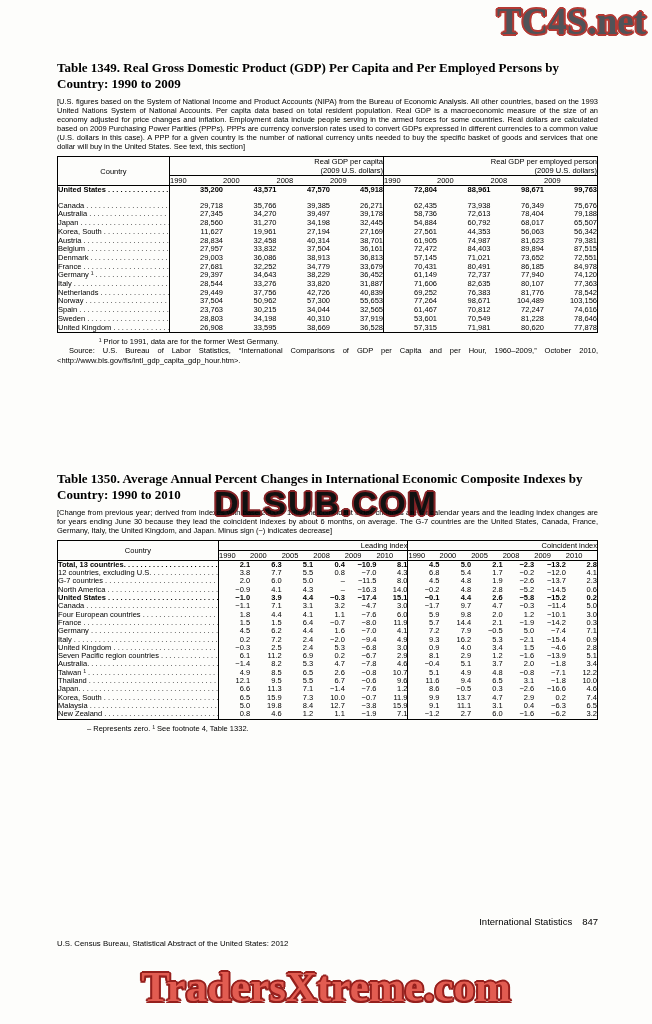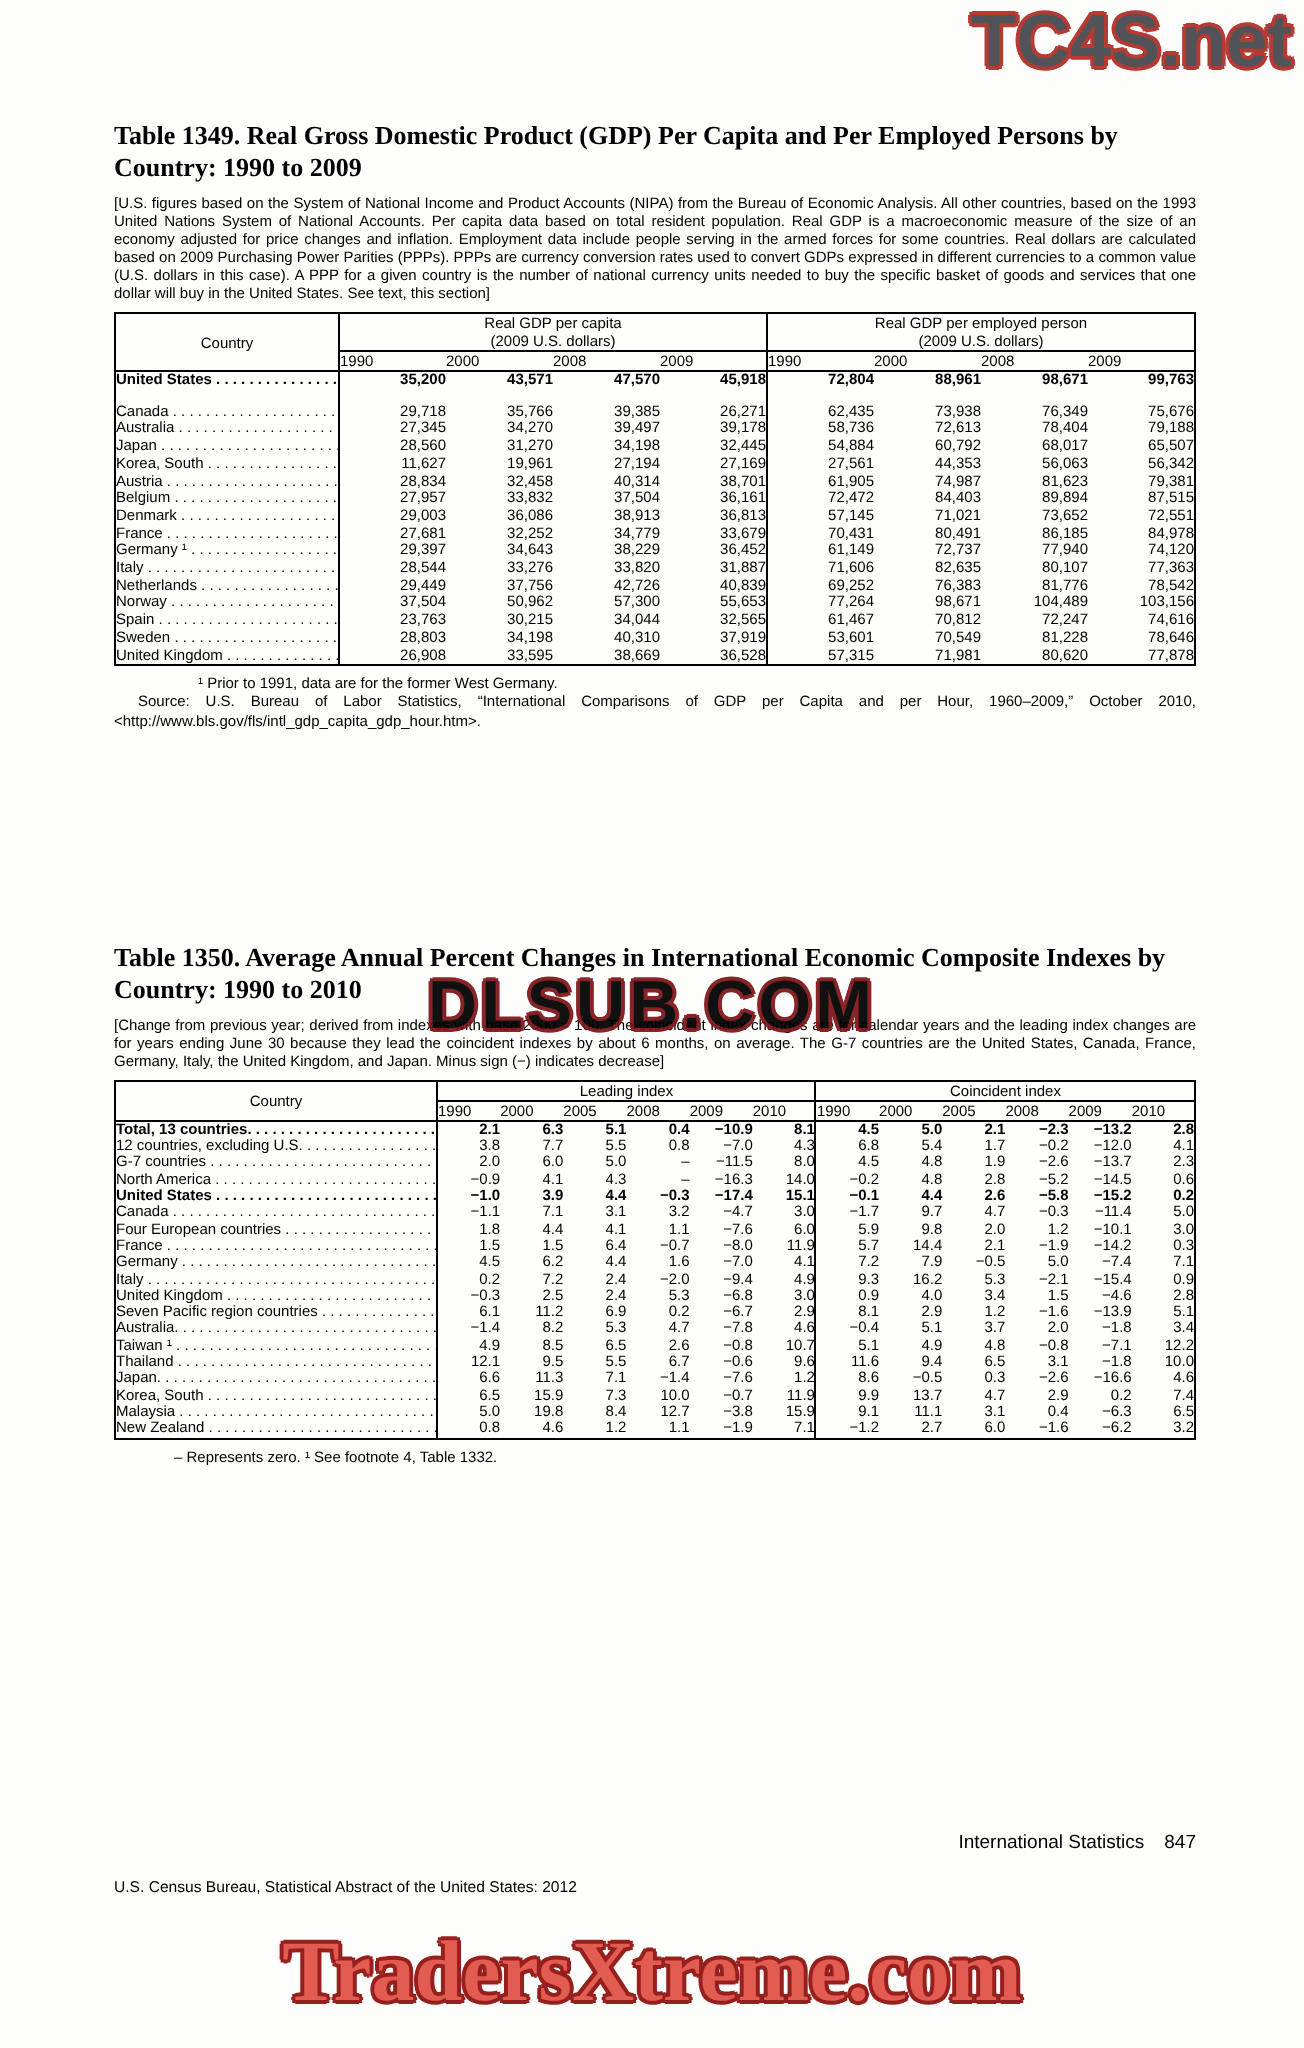--- a/index.html
+++ b/index.html
@@ -8,40 +8,40 @@
   .block1{padding-top:60px}
   .block2{margin-top:106px}
   .tbl-title{font-family:"Liberation Serif",serif;font-weight:700;font-size:13px;line-height:16px;margin:0}
   .tbl-note{margin:5px 0 0 0;font-size:7.5px;line-height:9px;text-align:justify}
   table.t{width:100%;border-collapse:collapse;table-layout:fixed;margin-top:5px;border:1px solid #000;font-size:7.5px}
   .t th{font-weight:400;padding:0}
   .t td{padding:0}
   .c-country1349{width:112px}
   .c-country1350{width:161px}
   .country-h{border-bottom:1px solid #000;vertical-align:middle}
-  .group-h{text-align:center;border-bottom:1px solid #000;border-left:1px solid #000;padding:2px 0;white-space:pre-line;line-height:9px}
+  .group-h{text-align:right;border-bottom:1px solid #000;border-left:1px solid #000;padding:2px 0;white-space:pre-line;line-height:9px}
   .year-h{text-align:left;border-bottom:1px solid #000;padding:2px 0 3px 0}
   th.group-start,td.group-start{border-left:1px solid #000}
   .t tbody td{line-height:8.7px;vertical-align:bottom}
   .t1350 tbody td{line-height:8.3px}
   .num{text-align:right;padding-right:5px}
   .country-cell{overflow:hidden;white-space:nowrap}
   .ind0{padding-left:2px}
   .ind1{padding-left:9px}
   .leader::after{content:" . . . . . . . . . . . . . . . . . . . . . . . . . . . . . . . . . . . . . . . . . . . . ."}
   tr.bold{font-weight:700}
   tr.spacer td{height:7px}
   .fn{margin:4px 0 0 0;font-size:7.5px;line-height:9.2px;text-indent:42px}
   .fn1350{text-indent:30px}
   .src{margin:0;font-size:7.5px;line-height:9.2px;text-indent:12px;text-align:justify}
   .footer-right{position:absolute;right:54px;top:916px;font-size:9.5px;z-index:1}
   .footer-right .pagenum{margin-left:10px}
   .footer-left{position:absolute;left:57px;top:939px;font-size:7.8px;z-index:1}
   .wm{position:absolute;font-weight:700;z-index:5;white-space:nowrap;opacity:.93}
-  .wm-top{top:0;right:6px;font-size:37px;font-family:Liberation Sans, sans-serif;color:#43474c;
+  .wm-top{top:0;right:6px;font-size:37px;font-family:Liberation Serif, serif;color:#43474c;
     text-shadow:-2px 0 #b02c26,2px 0 #b02c26,0 -2px #b02c26,0 2px #b02c26,-1.4px -1.4px #b02c26,1.4px -1.4px #b02c26,-1.4px 1.4px #b02c26,1.4px 1.4px #b02c26}
   .wm-mid{top:484px;left:50%;transform:translateX(-50%);font-size:34px;letter-spacing:2px;color:#000000;
     text-shadow:-2px 0 #7e1418,2px 0 #7e1418,0 -2px #7e1418,0 2px #7e1418,-1.4px -1.4px #7e1418,1.4px -1.4px #7e1418,-1.4px 1.4px #7e1418,1.4px 1.4px #7e1418}
   .wm-bottom{top:962px;left:50%;transform:translateX(-50%);font-size:43px;font-family:"Liberation Serif",serif;color:#e05045;
     text-shadow:-2px 0 #8f100d,2px 0 #8f100d,0 -2px #8f100d,0 2px #8f100d,-1.5px -1.5px #8f100d,1.5px -1.5px #8f100d,-1.5px 1.5px #8f100d,1.5px 1.5px #8f100d}
 </style>
 </head>
 <body>
 
 <div class="page">

